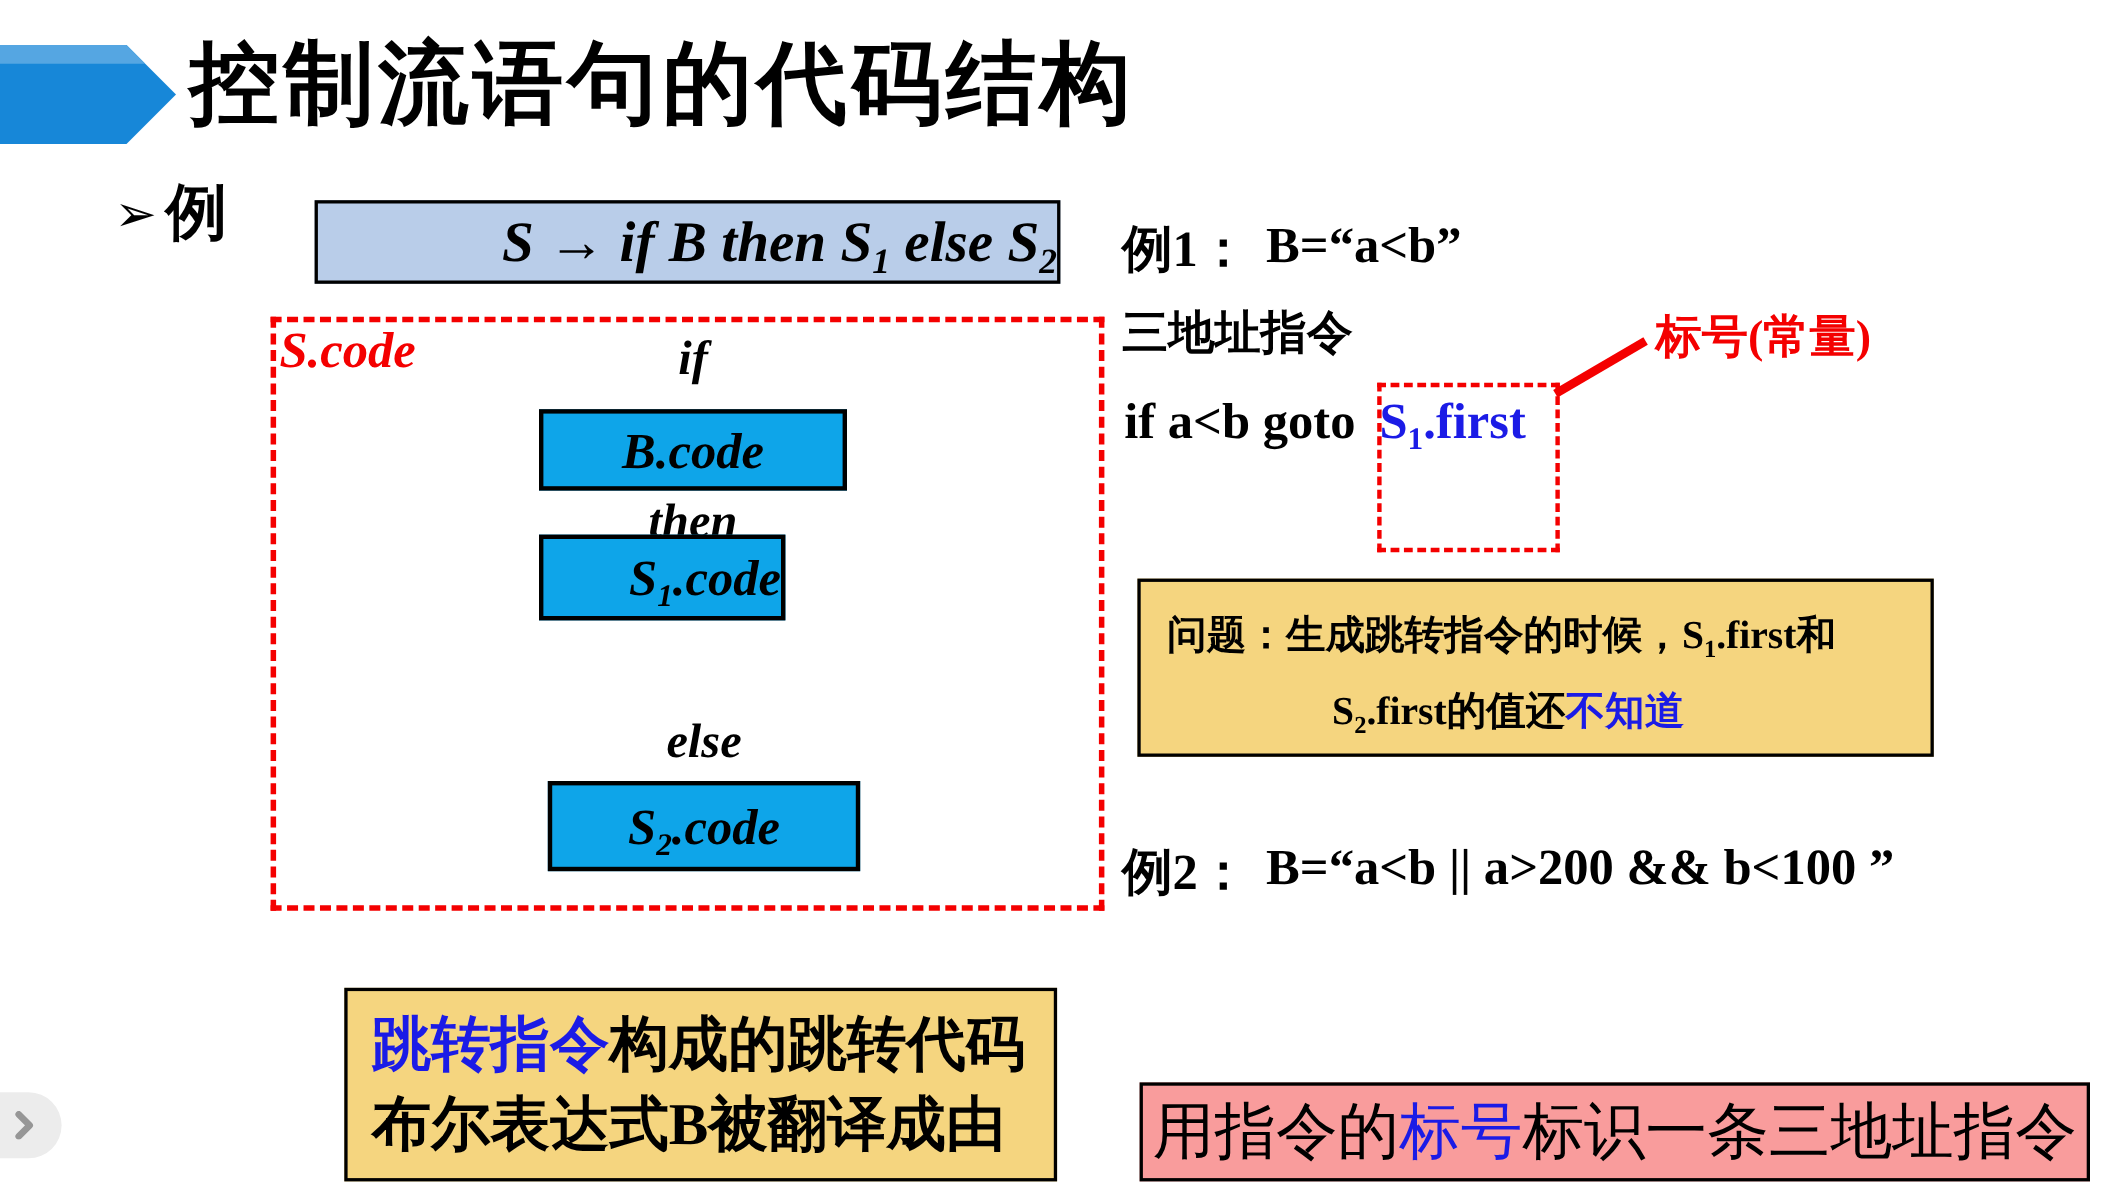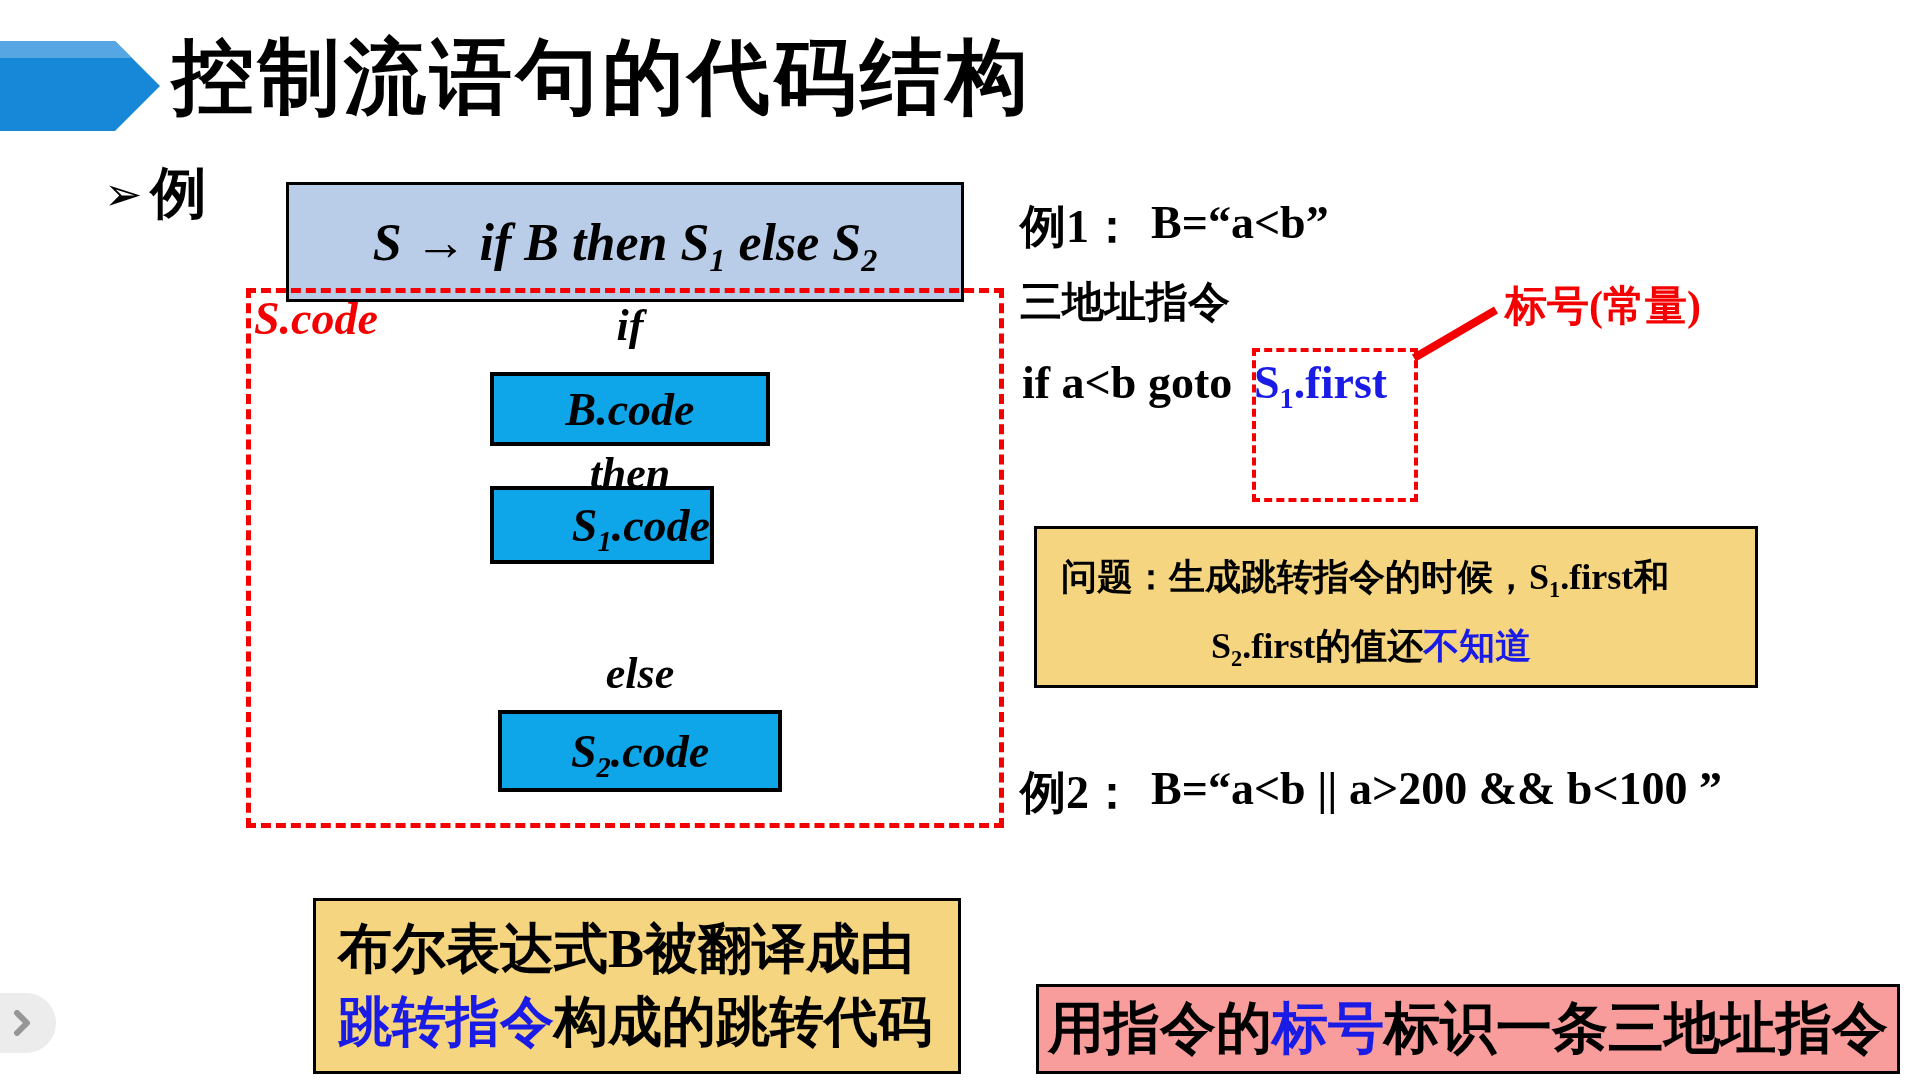--- a/index.html
+++ b/index.html
@@ -24,23 +24,23 @@
   .arrow-band{fill:var(--arrow-light-blue,#55a6e2);}
   .page-title{position:absolute;left:172px;top:28px;margin:0;
               font-family:"Liberation Sans",sans-serif;font-weight:900;
               font-size:82px;letter-spacing:4px;line-height:1.2;white-space:nowrap;}
 
   
   .bullet-row{position:absolute;left:104px;top:156px;display:flex;align-items:center;
               font-weight:bold;font-size:54px;}
   .bullet-marker{font-family:"DejaVu Sans",sans-serif;font-size:46px;margin-right:8px;}
   .bullet-label{font-size:56px;}
-  .production-box{position:absolute;left:286px;top:182px;width:678px;height:120px;
+  .production-box{position:absolute;left:286px;top:182px;width:678px;height:76px;
                   background:var(--production-bg,#b9cde9);border:3px solid #000;
-                  display:flex;align-items:center;justify-content:center;
+                  display:flex;align-items:center;justify-content:flex-end;
                   font-size:52px;font-weight:bold;font-style:italic;white-space:nowrap;}
   sub{font-size:0.62em;line-height:0;}
 
   
   .scode-region{position:absolute;left:246px;top:288px;width:758px;height:540px;
                 border:5px dashed var(--accent-red,#f40000);}
   .scode-label{position:absolute;left:254px;top:292px;font-size:46px;font-weight:bold;
                font-style:italic;color:var(--accent-red,#f40000);}
   .kw{position:absolute;left:490px;width:280px;text-align:center;
       font-size:44px;font-weight:bold;font-style:italic;}
@@ -77,21 +77,21 @@
 
   .ex2-row{left:1020px;top:762px;}
 
   
   .note-left{position:absolute;left:313px;top:898px;width:648px;height:176px;
              background:var(--note-orange-bg,#f5d57f);border:3px solid #000;
              padding:12px 22px;font-size:54px;font-weight:bold;line-height:1.36;white-space:nowrap;}
   .note-right{position:absolute;left:1036px;top:984px;width:864px;height:90px;
               background:var(--note-pink-bg,#f99c9c);border:3px solid #000;
               display:flex;align-items:center;justify-content:center;
-              font-size:56px;font-weight:bold;white-space:nowrap;}
+              font-size:56px;font-weight:normal;white-space:nowrap;}
 
   
   .nav-next{position:absolute;left:-32px;top:993px;width:88px;height:60px;border:none;
             border-radius:30px;background:var(--nav-bg,#ececec);cursor:pointer;
             display:flex;align-items:center;justify-content:center;padding-left:26px;}
 </style>
 </head>
 <body>
 
 <div class="slide">
@@ -149,22 +149,22 @@
       <span>S</span><sub>2</sub><span>.first的值还</span><span class="blue-text">不知道</span>
     </div>
   </div>
 
   <div class="ex-row ex2-row">
     <span>例2：</span>
     <span>B=“a&lt;b || a&gt;200 &amp;&amp; b&lt;100 ”</span>
   </div>
 
   <div class="note-left">
+    <div><span class="blue-text">跳转指令</span><span>构成的跳转代码</span></div>
     <div>布尔表达式B被翻译成由</div>
-    <div><span class="blue-text">跳转指令</span><span>构成的跳转代码</span></div>
   </div>
   <div class="note-right">
     <span><span>用指令的</span><span class="blue-text">标号</span><span>标识一条三地址指令</span></span>
   </div>
 
   <button class="nav-next">
     <svg width="18" height="26" viewBox="0 0 18 26">
       <polyline points="4,3 14,13 4,23" fill="none" stroke="var(--nav-icon,#969696)" stroke-width="6" stroke-linecap="round" stroke-linejoin="round"></polyline>
     </svg>
   </button>

